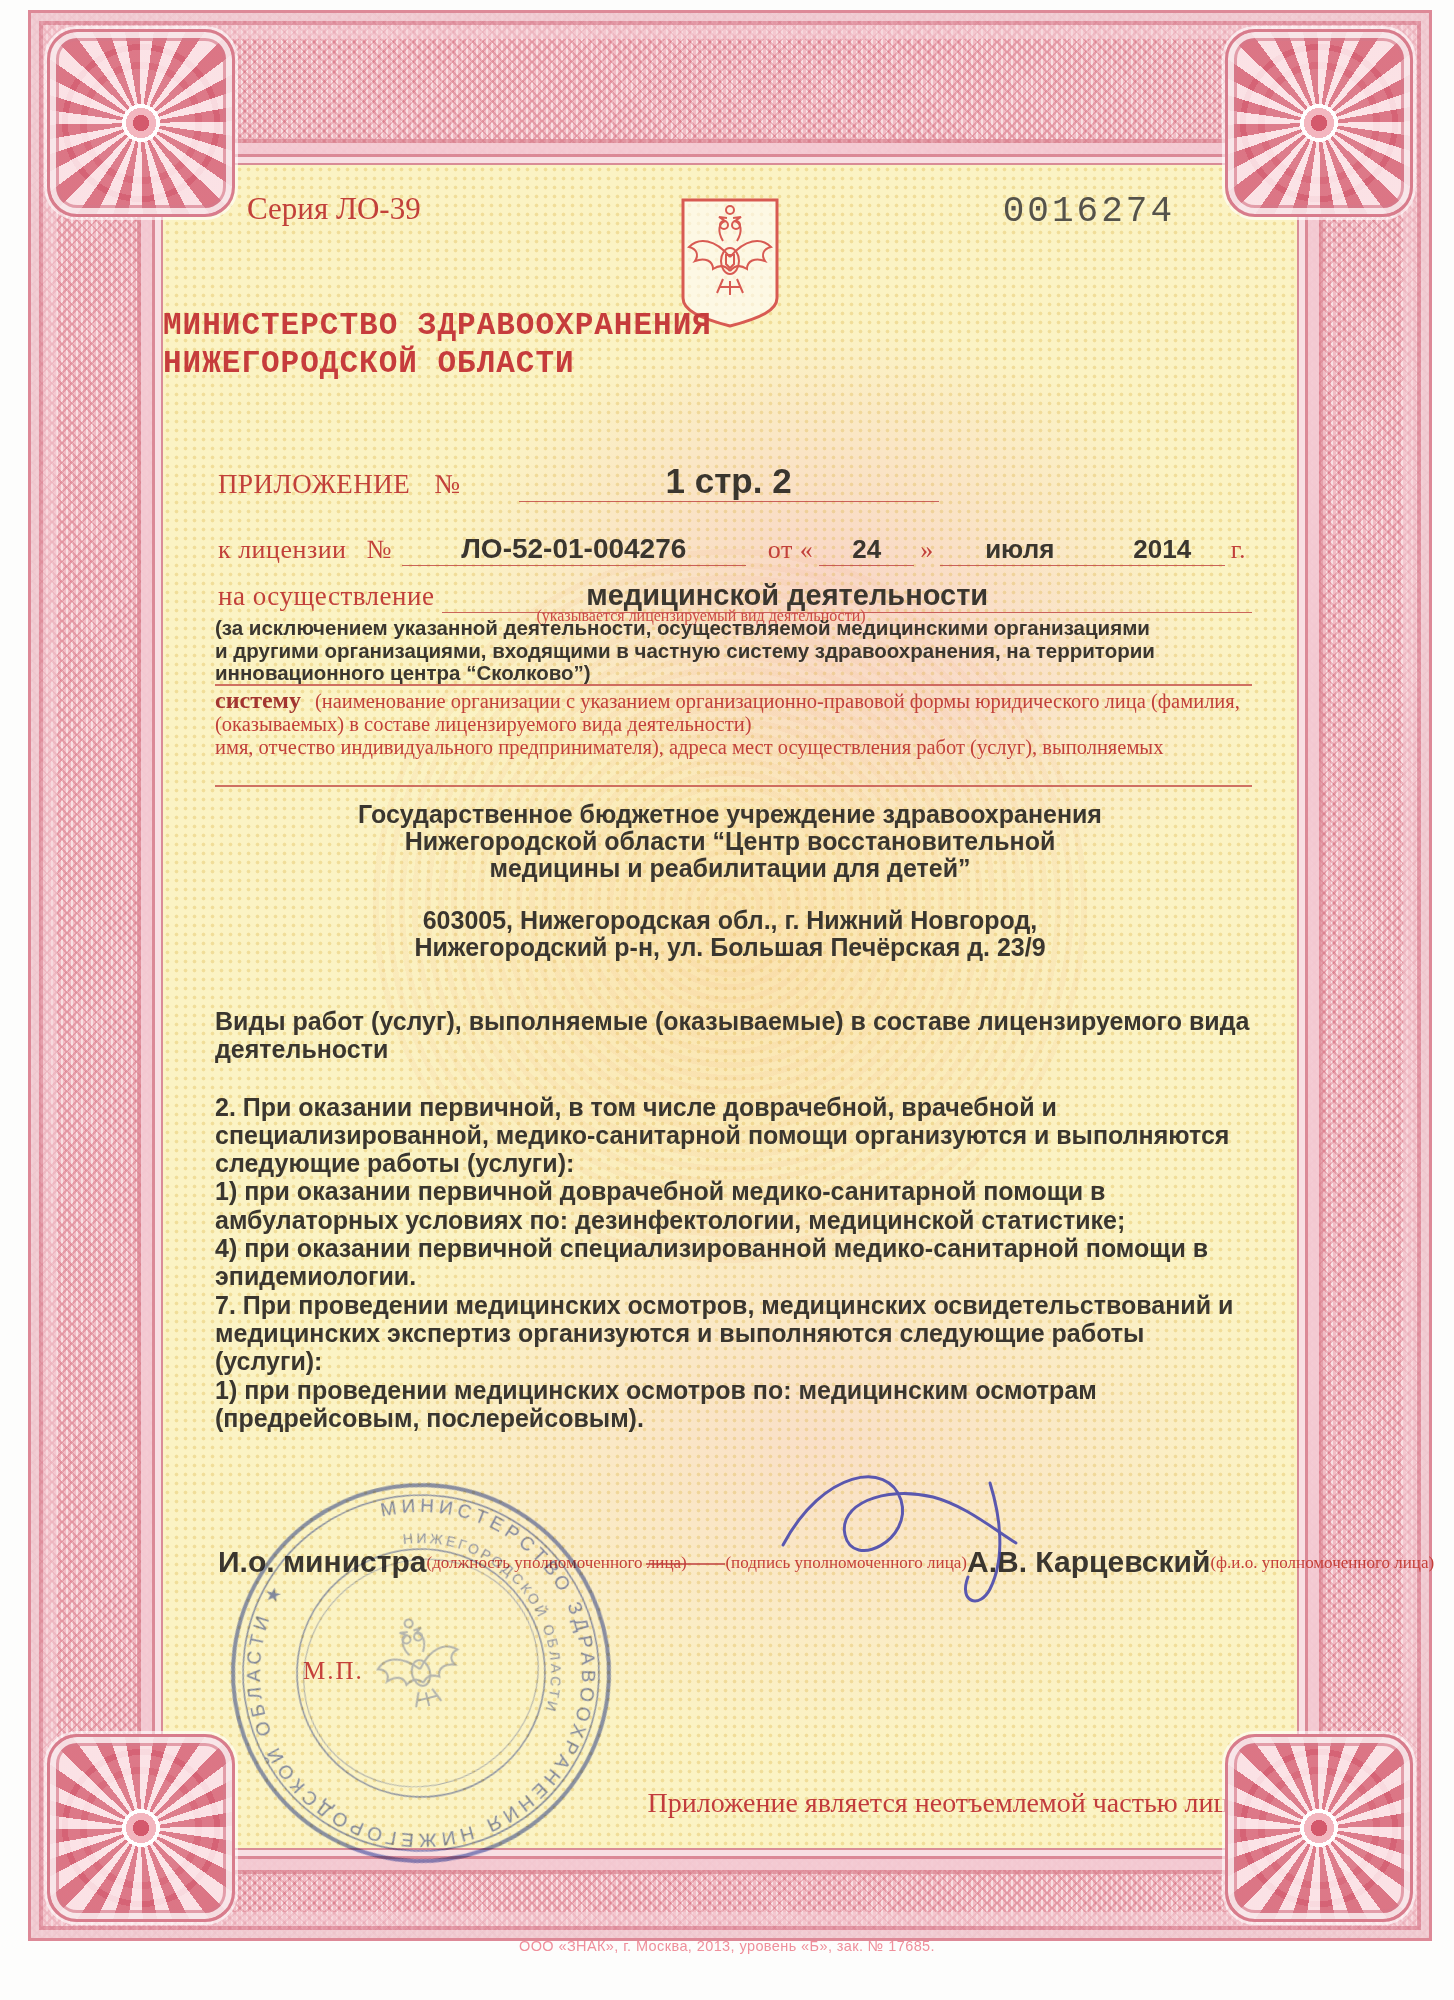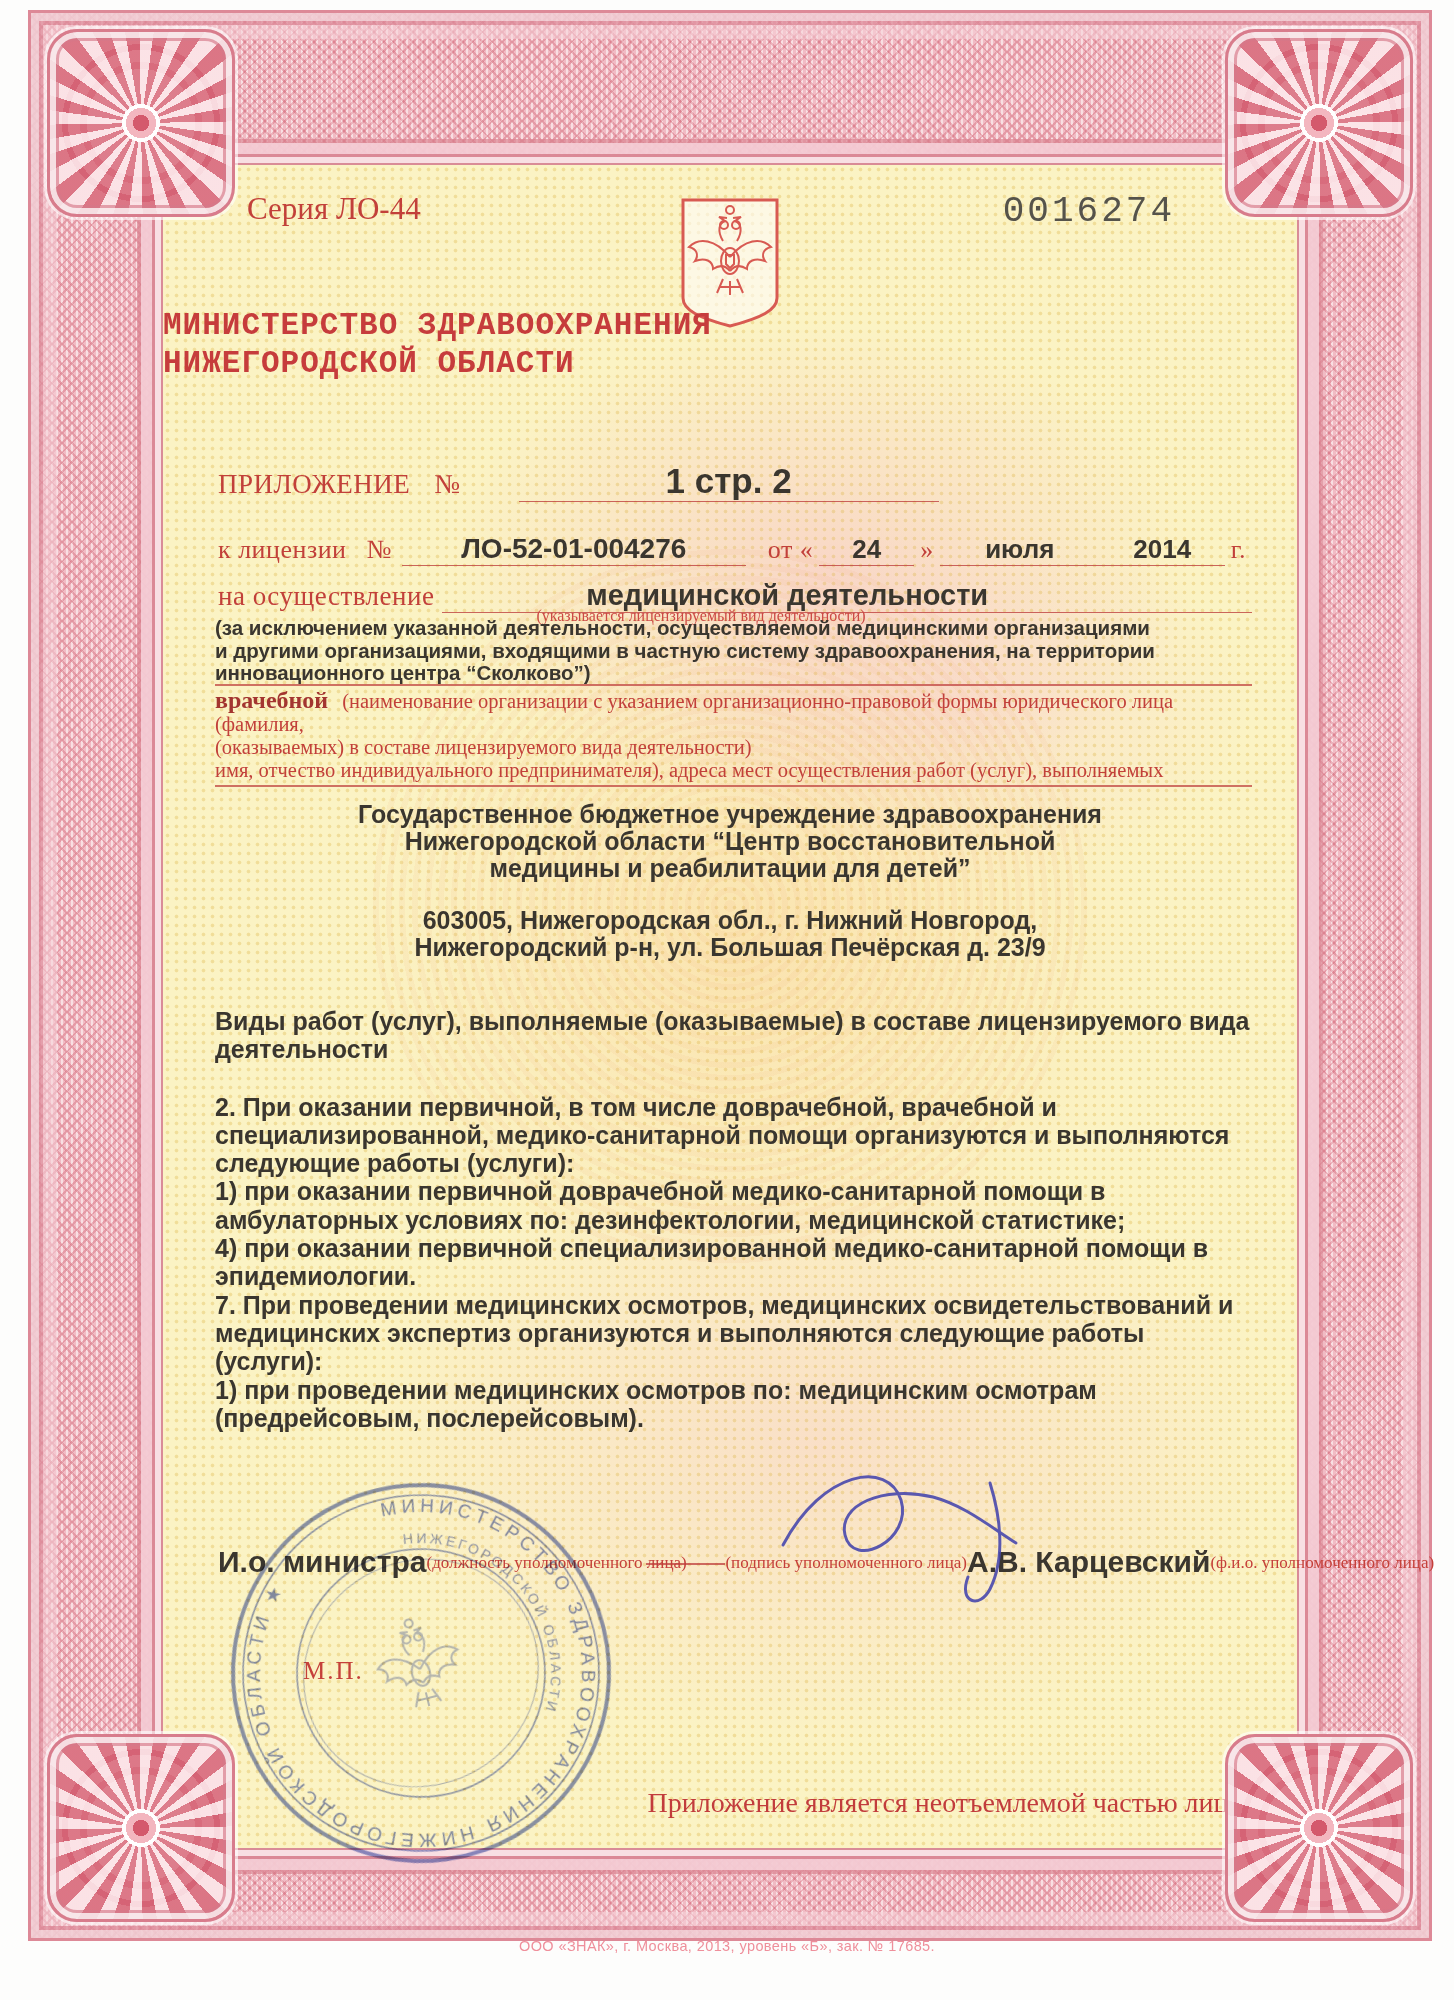--- a/index.html
+++ b/index.html
@@ -123,21 +123,21 @@
 <div class="cert">
   <div class="rosette tl"></div>
   <div class="rosette tr"></div>
   <div class="rosette bl"></div>
   <div class="rosette br"></div>
 
   <div class="paper">
     <div class="watermark"></div>
 
     <div class="row-series">
-      <span class="series red-serif">Серия ЛО-44</span>
+      <span class="series red-serif">Серия ЛО-39</span>
       <span class="serial">0016274</span>
     </div>
 
     <div class="emblem">
       <svg width="114" height="136" viewBox="0 0 114 136">
         <path d="M10,5 h94 v98 c0,12 -16,20 -47,28 c-31,-8 -47,-16 -47,-28 Z" fill="rgba(255,252,250,.6)" stroke="#d85a52" stroke-width="3"></path>
         <g stroke="#d85a52" fill="none" stroke-width="2">
           <path d="M57,62 C42,44 26,42 16,52 C24,54 26,60 22,66 C32,62 40,66 40,74 C46,70 52,70 57,76"></path>
           <path d="M57,62 C72,44 88,42 98,52 C90,54 88,60 92,66 C82,62 74,66 74,74 C68,70 62,70 57,76"></path>
           <path d="M50,46 C44,36 46,28 52,26 l-6,-4 l8,1"></path>
@@ -182,21 +182,21 @@
     <div class="hint">(указывается лицензируемый вид деятельности)</div>
 
     <div class="exception blk">
       <div>(за исключением указанной деятельности, осуществляемой медицинскими организациями</div>
       <div>и другими организациями, входящими в частную систему здравоохранения, на территории</div>
       <div>инновационного центра “Сколково”)</div>
     </div>
     <div class="fullline" style="top:519px"></div>
 
     <div class="issued">
-      <span class="issued-lbl">врачебной</span><span>(наименование организации с указанием организационно-правовой формы юридического лица (фамилия,</span>
+      <span class="issued-lbl">систему</span><span>(наименование организации с указанием организационно-правовой формы юридического лица (фамилия,</span>
       <div>(оказываемых) в составе лицензируемого  вида деятельности)</div>
       <div>имя, отчество индивидуального предпринимателя), адреса мест осуществления работ (услуг), выполняемых</div>
     </div>
     <div class="fullline" style="top:620px"></div>
 
     <div class="orgname blk">
       <div>Государственное бюджетное учреждение здравоохранения</div>
       <div>Нижегородской области “Центр восстановительной</div>
       <div>медицины и реабилитации для детей”</div>
     </div>

